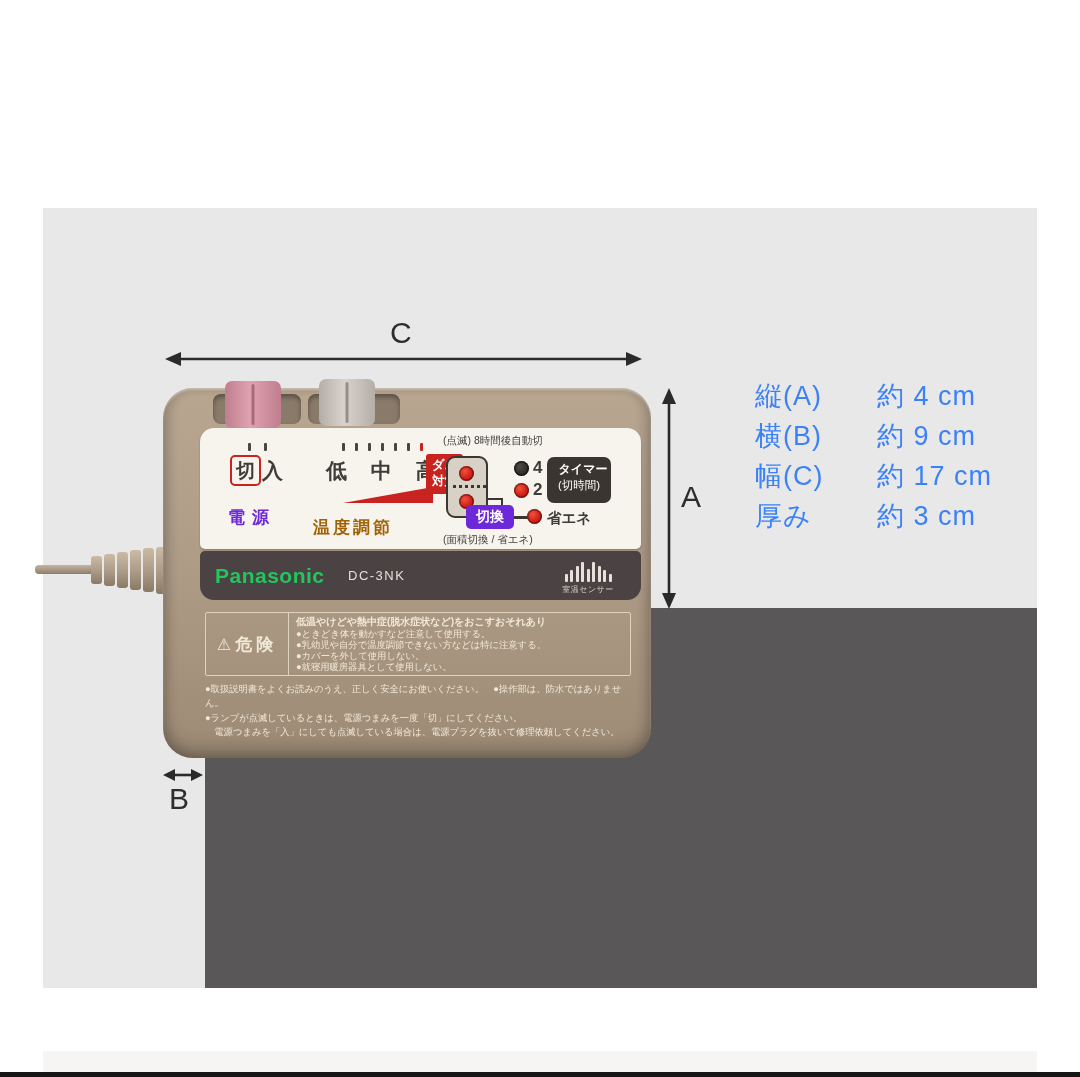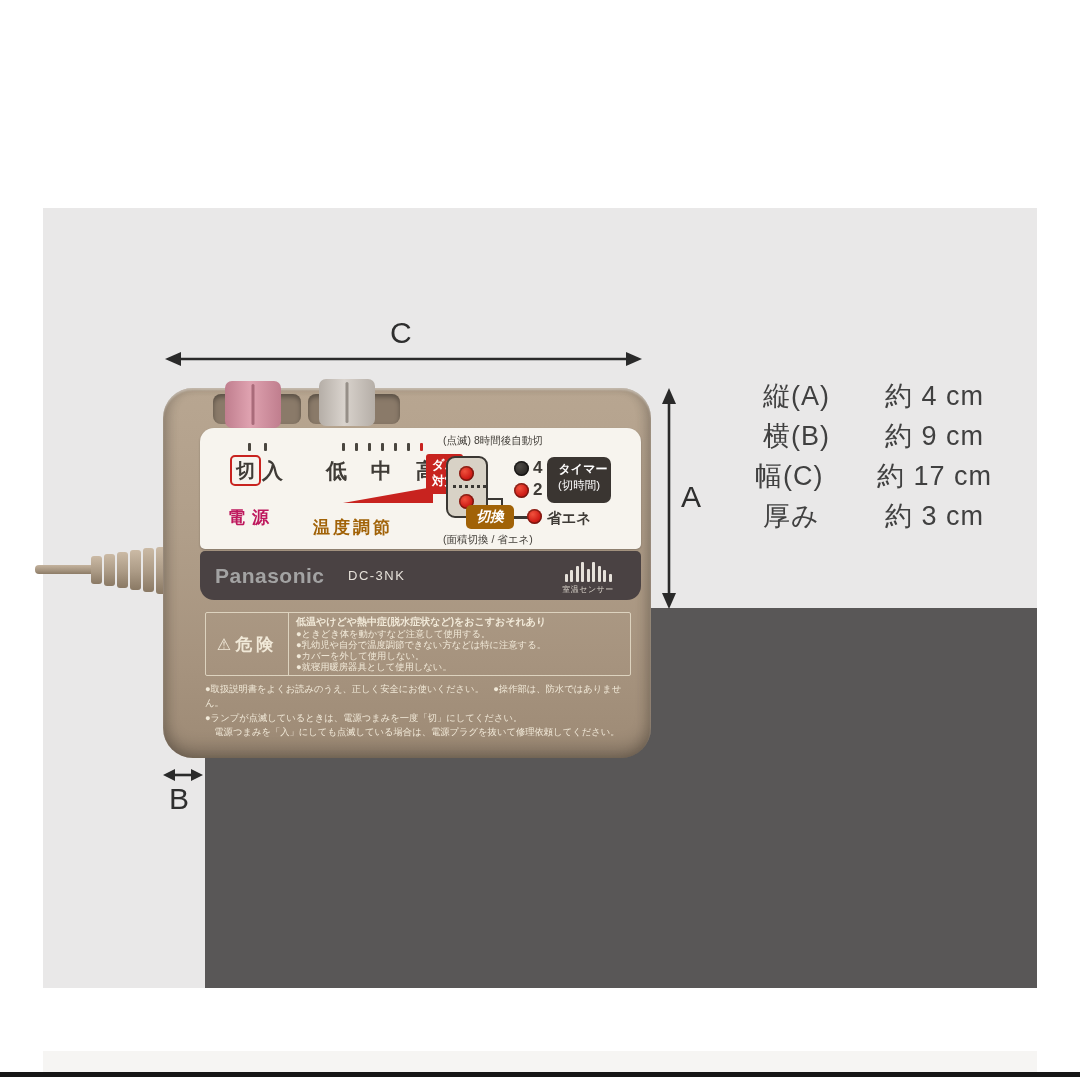--- a/index.html
+++ b/index.html
@@ -19,21 +19,21 @@
   .stage{position:absolute; left:43px; top:208px; width:994px; height:780px; background:#e9e8e8;}
   .mat{position:absolute; left:205px; top:608px; width:832px; height:380px; background:#595757;}
   .bottom-strip{position:absolute; left:43px; top:1051px; width:994px; height:21px; background:#f6f5f3;}
   .bottom-bar{position:absolute; left:0; top:1072px; width:1080px; height:5px; background:#161616;}
 
   
   .arrow-label{position:absolute; font-size:30px; font-weight:400; color:#2e2e2e;}
 
   
   .dims{position:absolute; left:755px; top:376px;}
-  .dim-row{display:flex; font-size:27px; color:#404040; line-height:40px; letter-spacing:1px;justify-content:center;}
+  .dim-row{display:flex; font-size:27px; color:#3b82f6; line-height:40px; letter-spacing:1px;}
   .dim-label{width:122px;}
   .dim-value{}
 
   
   .controller{position:absolute; left:163px; top:386px; width:488px; height:372px;}
   .ctrl-body{
     position:absolute; inset:2px 0 0 0; border-radius:30px;
     background:linear-gradient(180deg,#b8a691 0%,#b09e89 40%,#a6937e 75%,#9d8a75 100%);
     box-shadow:inset 0 2px 2px rgba(255,255,255,.35), inset 0 -10px 16px rgba(0,0,0,.22),
                inset 6px 0 10px rgba(0,0,0,.10), inset -6px 0 10px rgba(0,0,0,.10);
@@ -59,21 +59,21 @@
   .tick.red{background:#c8231f;}
   .kiri-box{position:absolute; left:30px; top:27px; width:27px; height:27px;
     border:2px solid #c8231f; border-radius:5px; display:flex; align-items:center; justify-content:center;
     font-size:19px; font-weight:700; color:#3f3b36;}
   .iri{position:absolute; left:62px; top:29px; font-size:21px; font-weight:700; color:#3f3b36;}
   .temp-levels{position:absolute; left:126px; top:29px; font-size:21px; font-weight:700; color:#3f3b36; letter-spacing:9px; white-space:nowrap;}
   .dani-badge{position:absolute; left:226px; top:26px; width:37px; height:40px; background:#c8231f;
     border-radius:3px; color:#ffffff; font-size:12.5px; font-weight:700; text-align:center; line-height:1.25; padding-top:4px; box-sizing:border-box;}
   .wedge{position:absolute; left:143px; top:59px; width:0; height:0;
     border-left:90px solid transparent; border-bottom:16px solid #c8231f;}
-  .cap-power{position:absolute; left:28px; top:78px; font-size:17px; font-weight:700; color:#be185d; letter-spacing:7px;}
+  .cap-power{position:absolute; left:28px; top:78px; font-size:17px; font-weight:700; color:#6d28d9; letter-spacing:7px;}
   .cap-temp{position:absolute; left:113px; top:88px; font-size:17px; font-weight:700; color:#a16207; letter-spacing:3px;}
   .timer-note{position:absolute; left:243px; top:6px; font-size:10.5px; color:#44403b; white-space:nowrap;}
   .switch-icon{position:absolute; left:246px; top:28px; width:42px; height:62px; background:#d8d2c6;
     border:2.5px solid #3a3733; border-radius:9px; box-sizing:border-box;}
   .led{border-radius:50%; width:15px; height:15px;
     background:radial-gradient(circle at 38% 35%, #f0523d 0%, #cf1d17 55%, #8e100d 100%);
     box-shadow:inset 0 0 0 1.5px rgba(60,20,10,.5);}
   .led.dark{background:radial-gradient(circle at 38% 35%, #4d4a45 0%, #2a2724 70%);
     box-shadow:inset 0 0 0 1.5px rgba(0,0,0,.5);}
   .switch-icon .led{position:absolute; left:11px;}
@@ -82,31 +82,31 @@
   .icon-connector{position:absolute; left:288px; top:70px; width:13px; height:13px;
     border-top:2.5px solid #3a3733; border-right:2.5px solid #3a3733;}
   .led-4{position:absolute; left:314px; top:33px;}
   .led-2{position:absolute; left:314px; top:55px;}
   .led-num{position:absolute; font-size:17px; font-weight:700; color:#3f3b36;}
   .num4{left:333px; top:30px;} .num2{left:333px; top:52px;}
   .timer-badge{position:absolute; left:347px; top:29px; width:64px; height:46px; background:#3a3531;
     border-radius:7px; color:#ffffff; text-align:center; box-sizing:border-box; padding-top:5px;}
   .timer-badge .l1{font-size:12px; font-weight:700; line-height:1.3;margin-left:8px;}
   .timer-badge .l2{font-size:11.5px; line-height:1.3;}
-  .switch-badge{position:absolute; left:266px; top:77px; width:48px; height:24px; background:#a16207;
-    border-radius:5px; color:#ffffff; font-size:14px; font-weight:700; display:flex; align-items:center; justify-content:center;font-style:italic;}
+  .switch-badge{position:absolute; left:266px; top:77px; width:48px; height:24px; background:#6d28d9;
+    border-radius:5px; color:#ffffff; font-size:14px; font-weight:700; display:flex; align-items:center; justify-content:center;}
   .eco-line{position:absolute; left:314px; top:88px; width:14px; height:2.5px; background:#3a3733;}
   .eco-led{position:absolute; left:327px; top:81px;}
   .eco-text{position:absolute; left:347px; top:81px; font-size:14.5px; font-weight:700; color:#3f3b36;}
   .panel-caption{position:absolute; left:243px; top:105px; font-size:10.5px; color:#44403b; white-space:nowrap;}
 
   
   .band{position:absolute; left:37px; top:165px; width:441px; height:49px; background:#4a4243;
     border-radius:5px 5px 14px 14px;}
-  .brand-logo{position:absolute; left:15px; top:13px; font-size:21px; font-weight:700; color:#a3a3a3; letter-spacing:.5px;}
+  .brand-logo{position:absolute; left:15px; top:13px; font-size:21px; font-weight:700; color:#22c55e; letter-spacing:.5px;}
   .brand-model{position:absolute; left:148px; top:17px; font-size:13px; color:#e6e1da; letter-spacing:1.5px;}
   .vent{position:absolute; left:352px; top:7px; width:72px; height:24px; display:flex; align-items:flex-end; justify-content:center; gap:2.5px;}
   .vent span{width:3px; background:#e6e1da; border-radius:1px;}
   .sensor-label{position:absolute; left:340px; top:33px; width:96px; text-align:center; font-size:8px; color:#d8d2c9; letter-spacing:.5px;}
 
   
   .warnbox{position:absolute; left:42px; top:226px; width:426px; height:64px; box-sizing:border-box;
     border:1.5px solid #ddd3bf; border-radius:2px; display:flex; color:#f1e9d8;}
   .warn-left{width:82px; display:flex; align-items:center; justify-content:center; gap:4px;}
   .warn-tri{font-size:16px;}

